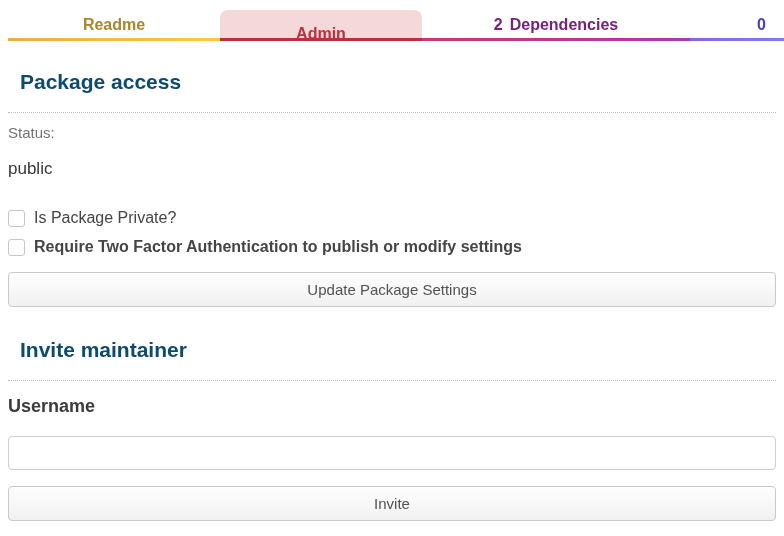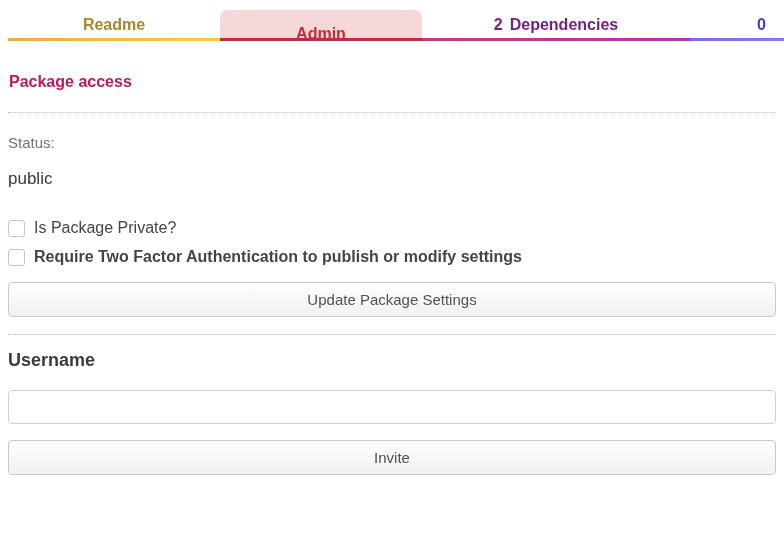--- a/index.html
+++ b/index.html
@@ -27,24 +27,24 @@
   }
   .tab-admin .ul{background:#bf2e3e;}
   .tab-deps{width:268px;color:#76217d;}
   .tab-deps .ul{background:linear-gradient(to right,#cb3771,#a939b5);}
   .tab-dependents{flex:1;color:#4a3fbf;justify-content:flex-end;padding-right:11px;}
   .tab-dependents .ul{background:linear-gradient(to right,#8a64e2,#7b7eed);}
   .tab .count{margin-right:7px;}
   
   .main{padding:0 8px;box-sizing:border-box;}
   .section-title{
-    margin:28px 1px 0;font-size:16px;line-height:26px;font-weight:bold;color:#be185d;
+    margin:28px 12px 0;font-size:21px;line-height:26px;font-weight:bold;color:#0c4a6e;
   }
   .divider{border:none;border-top:1px dotted #bdbdbd;margin:17px 0 0;height:0;}
-  .status-label{margin-top:21px;font-size:15px;line-height:18px;color:#727274;}
+  .status-label{margin-top:11px;font-size:15px;line-height:18px;color:#727274;}
   .status-value{margin-top:16px;font-size:17px;line-height:21px;color:#38383a;}
   .checkbox-row{display:flex;align-items:center;margin-top:30px;}
   .checkbox-row + .checkbox-row{margin-top:11px;font-weight:bold;}
   .checkbox{
     width:15px;height:15px;border:1px solid #c6c6c6;border-radius:3px;
     background:#fff;flex:0 0 auto;cursor:pointer;
   }
   .checkbox-label{margin-left:9px;font-size:16px;color:#454547;}
   .btn{
     margin-top:16px;width:100%;height:35px;box-sizing:border-box;
@@ -101,20 +101,21 @@
       <span class="checkbox"></span>
       <span class="checkbox-label">Is Package Private?</span>
     </div>
     <div class="checkbox-row">
       <span class="checkbox"></span>
       <span class="checkbox-label">Require Two Factor Authentication to publish or modify settings</span>
     </div>
 
     <button class="btn btn-update">Update Package Settings</button>
 
+    <h2 class="section-title invite-title">Invite maintainer</h2>
     <hr class="divider">
 
     <div class="field-label">Username</div>
     <input class="text-input" type="text" value="" style="">
 
     <button class="btn">Invite</button>
 
   </div>
 </div>
 

